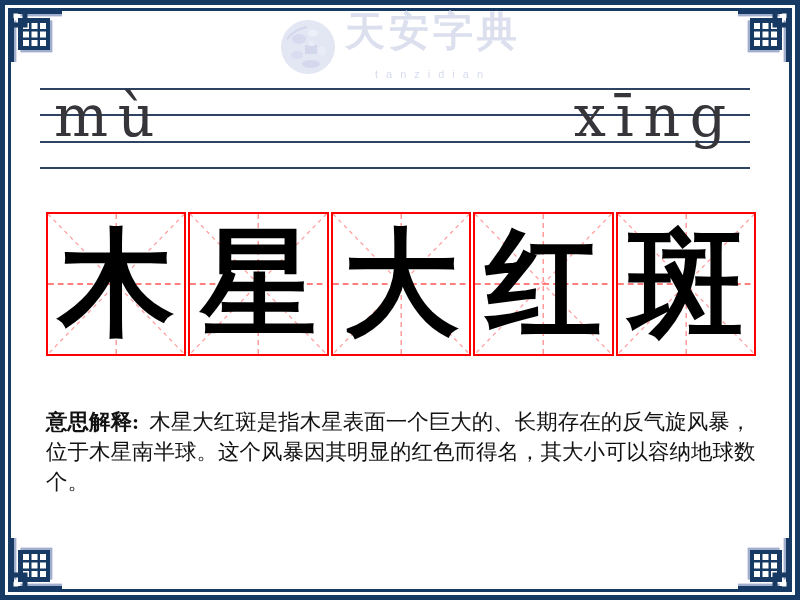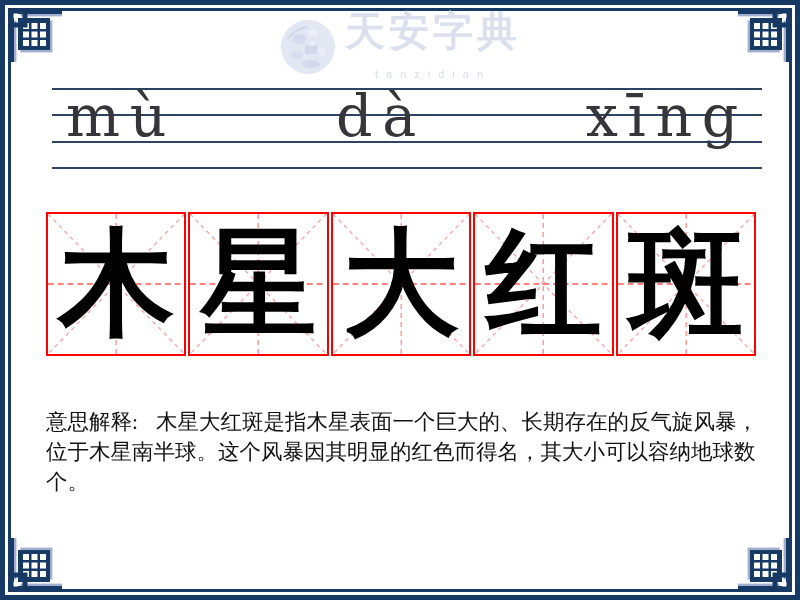--- a/index.html
+++ b/index.html
@@ -14,21 +14,21 @@
   .corner.tl{left:6px;top:6px;}
   .corner.tr{right:6px;top:6px;transform:scaleX(-1);}
   .corner.bl{left:6px;bottom:6px;transform:scaleY(-1);}
   .corner.br{right:6px;bottom:6px;transform:scale(-1,-1);}
   
   .logo{position:absolute;top:12px;left:0;width:100%;display:flex;justify-content:center;align-items:center;gap:8px;}
   .logo-txt{display:flex;flex-direction:column;align-items:center;}
   .logo-title{font-size:40px;font-weight:bold;color:#dcdfee;letter-spacing:4px;line-height:1;}
   .logo-sub{font-size:11px;color:#d7dcf0;letter-spacing:8px;margin-top:16px;font-family:"Liberation Sans",sans-serif;}
   
-  .pinyin-zone{position:absolute;left:52px;top:88px;width:710px;height:84px;}
+  .pinyin-zone{position:absolute;left:40px;top:88px;width:710px;height:84px;}
   .pinyin-line{position:absolute;left:0;width:100%;height:2px;background:#2e4262;}
   .pl1{top:0;} .pl2{top:26px;} .pl3{top:53px;} .pl4{top:79px;}
   .pinyin-text{
     position:absolute;top:0;left:0;width:100%;display:flex;justify-content:space-between;
     padding:0 14px;box-sizing:border-box;line-height:1;font-size:57px;color:#35353a;
     font-family:"DejaVu Serif", serif;
   }
   .pinyin-syllable{letter-spacing:0.17em;}
   
   .char-row{position:absolute;left:46px;top:212px;width:710px;height:144px;display:flex;gap:2px;}
@@ -39,21 +39,21 @@
   .char-box svg{position:absolute;inset:0;width:100%;height:100%;}
   .char-glyph{
     position:relative;font-size:116px;font-weight:bold;color:#000;line-height:1;
     font-family:"Liberation Serif", serif;z-index:2;
   }
   
   .definition{
     position:absolute;left:46px;top:407px;width:712px;
     font-size:21.5px;line-height:30px;color:#121212;text-align:left;
   }
-  .def-label{font-weight:normal;margin-right:18px;}
+  .def-label{font-weight:bold;margin-right:10px;}
 </style>
 </head>
 <body>
 
 <div class="page">
 
   <div class="frame-outer"></div>
   <div class="frame-inner"></div>
 
   <svg class="corner tl" viewBox="0 0 56 56">
@@ -172,21 +172,20 @@
     </div>
   </div>
 
   <div class="pinyin-zone">
     <div class="pinyin-line pl1"></div>
     <div class="pinyin-line pl2"></div>
     <div class="pinyin-line pl3"></div>
     <div class="pinyin-line pl4"></div>
     <div class="pinyin-text">
       <span class="pinyin-syllable">mù</span>
-      <span class="pinyin-syllable">dà</span>
       <span class="pinyin-syllable">xīng</span>
     </div>
   </div>
 
   <div class="char-row">
     <div class="char-box">
       <svg viewBox="0 0 140 140" preserveAspectRatio="none">
         <line x1="0" y1="0" x2="140" y2="140" stroke="#ffa0a0" stroke-width="1.3" stroke-dasharray="4 4"></line>
         <line x1="140" y1="0" x2="0" y2="140" stroke="#ffa0a0" stroke-width="1.3" stroke-dasharray="4 4"></line>
         <line x1="70" y1="0" x2="70" y2="140" stroke="#ff8888" stroke-width="1.3" stroke-dasharray="5 4"></line>

